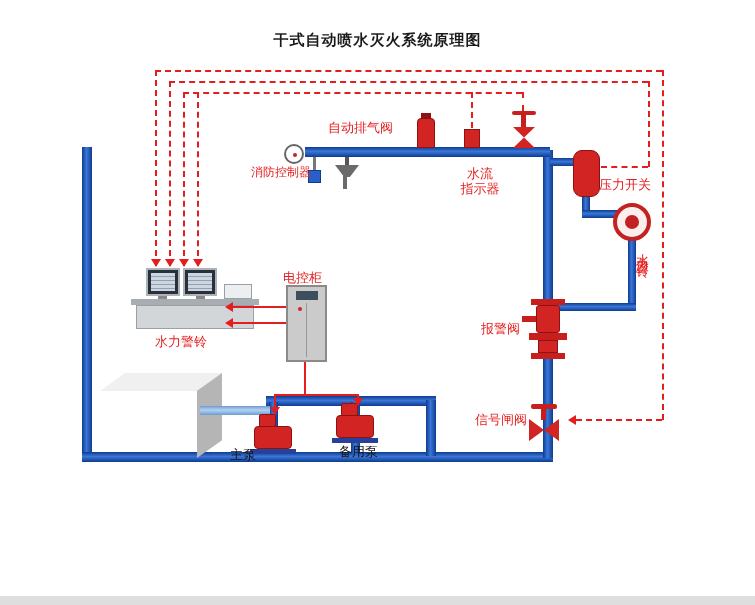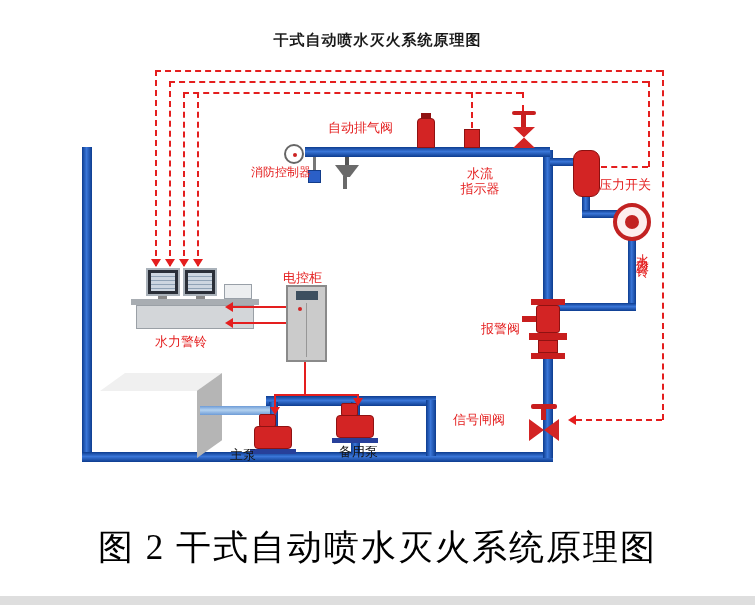--- a/index.html
+++ b/index.html
@@ -136,30 +136,29 @@
 <div class="abs lbl" style="left:251px;top:164px;font-size:12px">消防控制器</div>
 <div class="abs lbl" style="left:452px;top:166px;width:56px;text-align:center;line-height:15px">
   <span>水流</span><br>
   <span>指示器</span>
 </div>
 <div class="abs lbl" style="left:599px;top:176px">压力开关</div>
 <div class="abs lbl" style="left:633px;top:243px;writing-mode:vertical-rl;text-orientation:upright;letter-spacing:4px">水力警铃</div>
 <div class="abs lbl" style="left:283px;top:269px">电控柜</div>
 <div class="abs lbl" style="left:155px;top:333px">水力警铃</div>
 <div class="abs lbl" style="left:481px;top:320px">报警阀</div>
-<div class="abs lbl" style="left:453px;top:411px">信号闸阀</div>
+<div class="abs lbl" style="left:475px;top:411px">信号闸阀</div>
 <div class="abs lbl lblk" style="left:230px;top:446px">主泵</div>
 <div class="abs lbl lblk" style="left:339px;top:443px">备用泵</div>
 
 <div class="abs ar-d" style="left:151px;top:259px"></div>
 <div class="abs ar-d" style="left:165px;top:259px"></div>
 <div class="abs ar-d" style="left:179px;top:259px"></div>
 <div class="abs ar-d" style="left:193px;top:259px"></div>
 <div class="abs ar-l" style="left:568px;top:415px"></div>
 <div class="abs ar-l" style="left:225px;top:302px"></div>
 <div class="abs ar-l" style="left:225px;top:318px"></div>
 <div class="abs ar-d" style="left:270px;top:407px"></div>
 <div class="abs ar-d" style="left:353px;top:398px"></div>
 
-<div class="abs" style="left:0;top:524px;width:755px;text-align:center;font-size:35px;color:#000;font-family:'Liberation Serif',serif;letter-spacing:2px">图 2  干式自动喷水灭火系统原理图</div>
 <div class="abs" style="left:0;top:596px;width:755px;height:9px;background:#dedede"></div>
 
 </div>
 
 </body></html>

